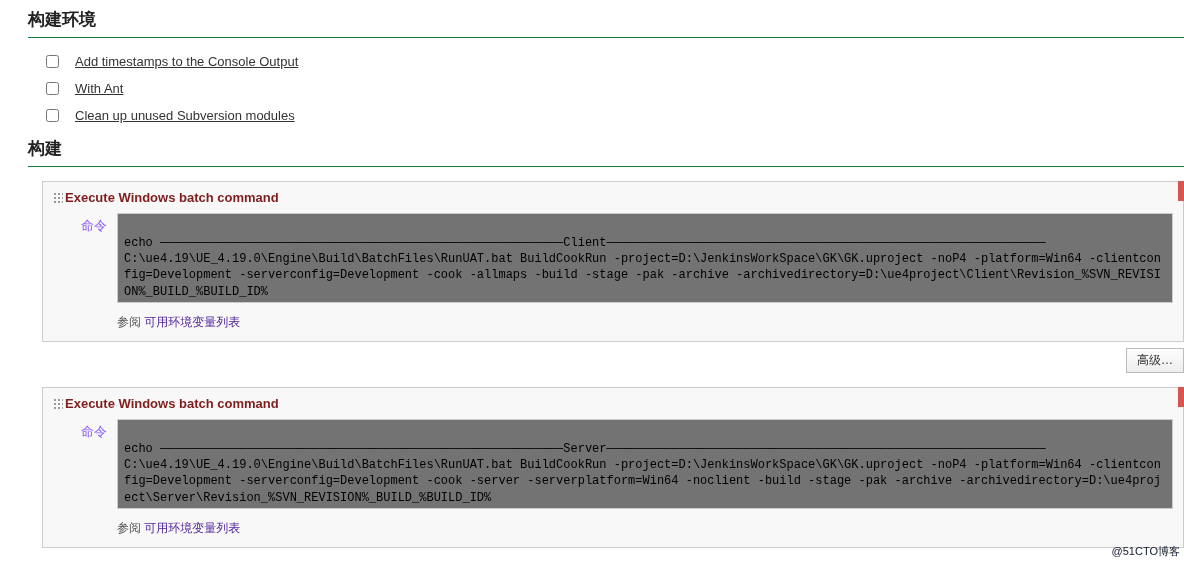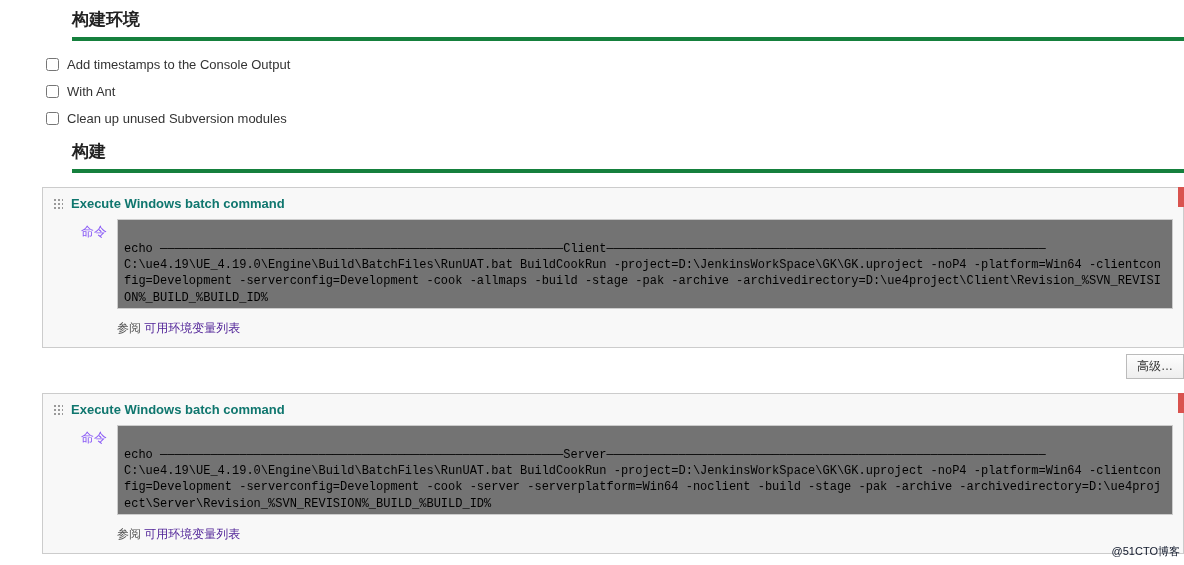--- a/index.html
+++ b/index.html
@@ -9,46 +9,46 @@
     color: #333;
     background: #fff;
     width: 1184px;
   }
   .content { padding: 0 0 20px 28px; }
   .section-title {
     font-size: 17px;
     font-weight: bold;
     color: #222;
     padding: 8px 0 6px 0;
-    border-bottom: 4px solid #15803d;
+    border-bottom: 1px solid #15803d;
     margin-bottom: 10px;
-    margin-left: 44px;
   }
   .chk-row {
     display: flex;
     align-items: center;
-    gap: 8px;
+    gap: 16px;
     padding: 6px 0 6px 18px;
     font-size: 13px;
     color: #333;
+    text-decoration: underline;
   }
   .chk-row input { width: 13px; height: 13px; }
   .build-step-wrap { position: relative; margin: 14px 0 10px 14px; }
   .build-step {
     border: 1px solid #ccc;
     background: #f8f8f8;
     padding: 8px 10px 10px 10px;
   }
   .step-header {
     display: flex;
     align-items: center;
-    gap: 8px;
+    gap: 2px;
     font-weight: bold;
     font-size: 13px;
-    color: #0f766e;
+    color: #7f1d1d;
     padding-bottom: 8px;
   }
   .grip {
     display: inline-block;
     width: 10px; height: 12px;
     background-image: radial-gradient(#999 1px, transparent 1px);
     background-size: 4px 4px;
     background-position: 0 0;
   }
   .step-body { display: flex; gap: 10px; padding-left: 18px; }

